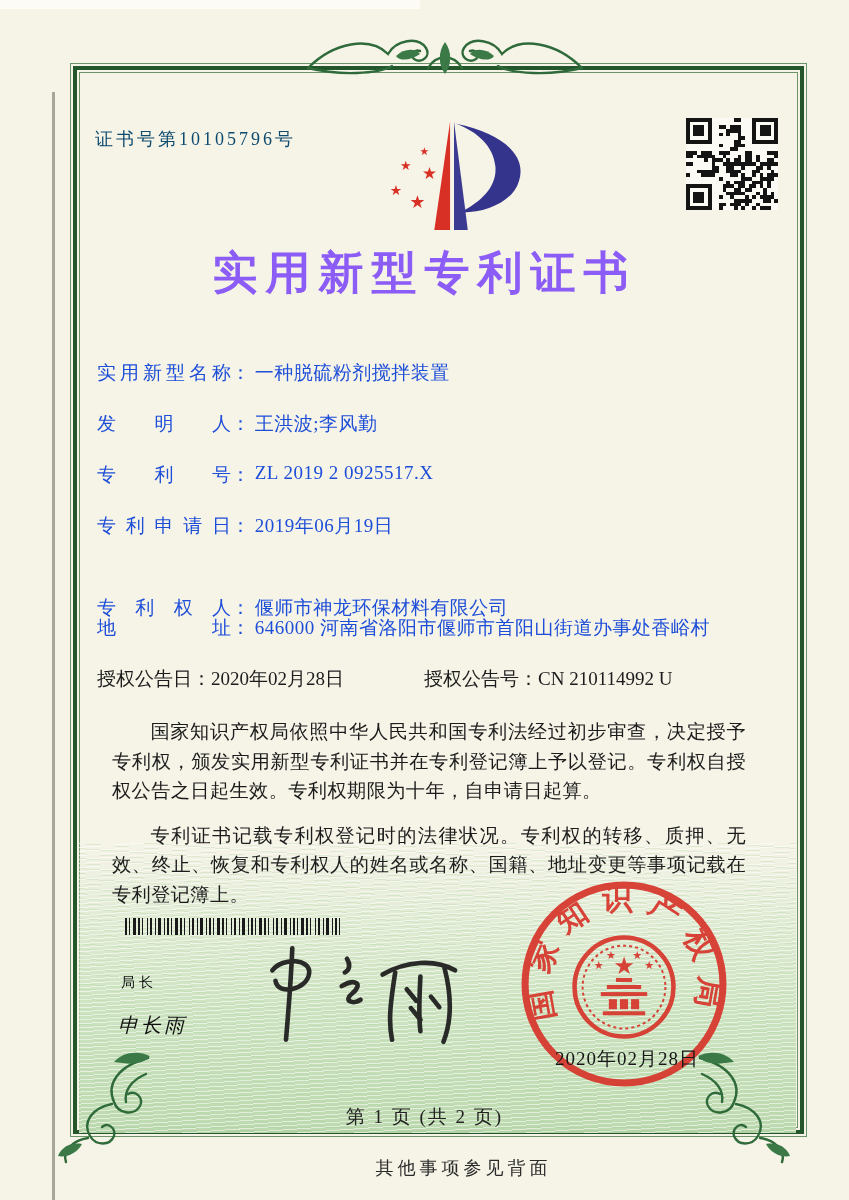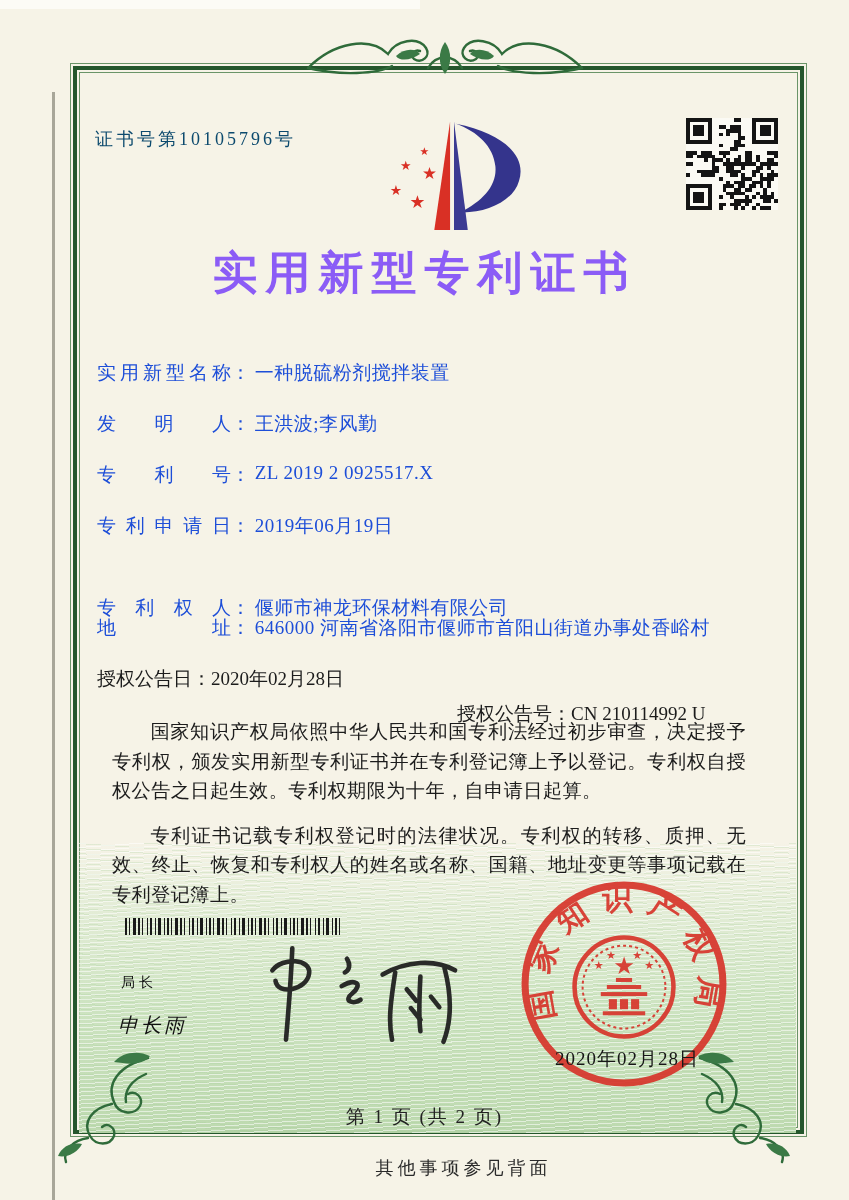--- a/index.html
+++ b/index.html
@@ -333,21 +333,21 @@
 </div>
 <div class="abs field-row" style="top:615px;">
   <span class="field-label">地址</span><span class="field-colon">：</span>
   <span class="field-value">646000 河南省洛阳市偃师市首阳山街道办事处香峪村</span>
 </div>
 
 <div class="abs" style="left:0;top:666px;width:681px;height:26px;">
   <span class="grant-pair" style="left:97px;">
     <span>授权公告日</span><span>：</span><span>2020年02月28日</span>
   </span>
-  <span class="grant-pair" style="left:457px;margin-top:35px;">
+  <span class="grant-pair" style="left:424px;">
     <span>授权公告号</span><span>：</span><span>CN 210114992 U</span>
   </span>
 </div>
 
 <div class="abs paragraphs">
   <p>国家知识产权局依照中华人民共和国专利法经过初步审查，决定授予专利权，颁发实用新型专利证书并在专利登记簿上予以登记。专利权自授权公告之日起生效。专利权期限为十年，自申请日起算。</p>
   <p>专利证书记载专利权登记时的法律状况。专利权的转移、质押、无效、终止、恢复和专利权人的姓名或名称、国籍、地址变更等事项记载在专利登记簿上。</p>
 </div>
 
 <svg id="barcode" class="abs" style="left:125px;top:918px;shape-rendering:crispEdges;" width="222" height="17" viewBox="0 0 222 17">

